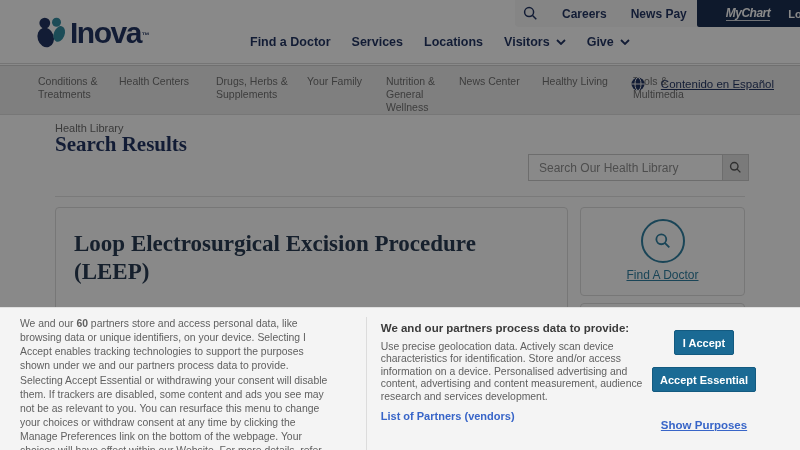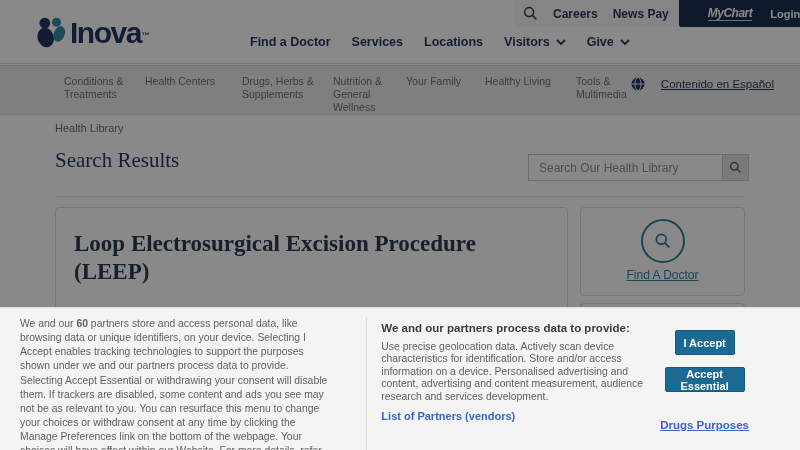--- a/index.html
+++ b/index.html
@@ -6,39 +6,39 @@
   html,body { width:800px; height:450px; }
   body { font-family:"Liberation Sans", sans-serif; }
   .page { position:relative; width:800px; height:450px; background:#fff; overflow:hidden; }
 
   
   .header { position:absolute; top:0; left:0; width:800px; height:64px; background:#fff; border-bottom:1px solid #d9d9d9; }
   .logo { position:absolute; left:34px; top:15px; display:flex; align-items:center; }
   .logo-word { font-size:30px; font-weight:bold; color:#1c2f5e; letter-spacing:-1.5px; line-height:34px; }
   .logo-tm { font-size:8px; color:#1c2f5e; margin-top:4px; margin-left:1px; font-weight:bold; }
   .utility { position:absolute; left:515px; top:0; height:27px; display:flex; align-items:stretch; }
-  .utility-strip { display:flex; align-items:center; background:#f7f7f7; border-radius:0 0 0 4px; padding:0 10px 0 8px; gap:15px; }
+  .utility-strip { display:flex; align-items:center; background:#f7f7f7; border-radius:0 0 0 4px; padding:0 10px 0 8px; gap:24px; }
   .utility-link { font-size:12px; font-weight:bold; color:#1c2f5e; text-decoration:none; white-space:nowrap; cursor:pointer; }
   .mychart-btn { background:#15294e; color:#fff; display:flex; align-items:center; justify-content:center; gap:18px; padding:0 29px; cursor:pointer; border-radius:0 0 2px 2px; }
   .mychart-logo { font-size:12px; font-weight:bold; font-style:italic; letter-spacing:-0.5px; border-bottom:1px solid rgba(255,255,255,.8); line-height:13px; }
   .mychart-login { font-size:11px; font-weight:bold; }
   .main-nav { position:absolute; left:250px; top:35px; display:flex; gap:21px; align-items:center; }
   .main-nav-item { display:flex; align-items:center; gap:6px; font-size:12.5px; font-weight:bold; color:#1c2f5e; white-space:nowrap; cursor:pointer; }
 
   
   .subnav { position:absolute; top:65px; left:0; width:800px; height:50px; background:#ececec; border-top:1px solid #cfcfcf; border-bottom:1px solid #dcdcdc; }
-  .subnav-items { position:absolute; left:64px; top:9px; display:flex; gap:19px; }
+  .subnav-items { position:absolute; left:38px; top:9px; display:flex; gap:19px; }
   .subnav-item { font-size:10.5px; line-height:13px; color:#6e6e6e; cursor:pointer; }
   .w62{width:62px}.w78{width:78px}.w72{width:72px}.w54{width:54px}.w60{width:60px}.w64{width:64px}.w56{width:56px}
   .espanol { position:absolute; right:26px; top:11px; display:flex; align-items:center; gap:16px; cursor:pointer; }
   .espanol-link { font-size:11.5px; color:#1c2f5e; text-decoration:underline; }
 
   
   .breadcrumb { position:absolute; left:55px; top:122px; font-size:11px; color:#6a6a6a; cursor:pointer; }
-  .page-title { position:absolute; left:55px; top:148px; font-family:"Liberation Serif", serif; font-weight:normal; font-size:21px; color:#1c2f5e; }
+  .page-title { position:absolute; left:55px; top:132px; font-family:"Liberation Serif", serif; font-weight:bold; font-size:21px; color:#1c2f5e; }
   .lib-search { position:absolute; left:528px; top:154px; display:flex; }
   .lib-search input { width:194px; height:27px; border:1px solid #c9c9c9; border-right:none; padding:0 10px; font-size:12px; color:#0c4a6e; background:#fff; outline:none; font-family:"Liberation Sans", sans-serif; }
   .lib-search input::placeholder { color:#8d8d8d; }
   .lib-search-btn { width:27px; height:27px; background:#e2e2e2; border:1px solid #c9c9c9; display:flex; align-items:center; justify-content:center; cursor:pointer; }
   .rule { position:absolute; left:55px; top:196px; width:690px; border-top:1px solid #e3e3e3; }
 
   
   .result-card { position:absolute; left:55px; top:207px; width:513px; height:238px; background:#fff; border:1px solid #dcdcdc; border-radius:4px; padding:22px 18px; }
   .result-title { font-family:"Liberation Serif", serif; font-weight:bold; font-size:23px; line-height:1.2; color:#24374f; max-width:478px; }
   .side-card { position:absolute; left:580px; width:165px; background:#fff; border:1px solid #dcdcdc; border-radius:4px; text-align:center; }
@@ -55,21 +55,21 @@
   .cb-col1 { width:328px; padding-right:12px; }
   .cb-title { font-size:15px; font-weight:bold; color:#3b3b3b; margin:1px 0 8px 0; }
   .cb-body { font-size:10.4px; line-height:1.36; color:#606060; }
   .cb-col2 { width:292px; border-left:1px solid #dcdcdc; padding-left:14px; margin-left:22px; }
   .cb-subtitle { font-size:11.5px; font-weight:bold; color:#3b3b3b; margin:5px 0 7px 0; }
   .cb-body2 { font-size:10.4px; line-height:1.2; color:#606060; }
   .cb-partners-link { display:inline-block; margin-top:7px; font-size:11px; font-weight:bold; color:#3865c8; text-decoration:none; cursor:pointer; }
   .cb-col3 { margin-left:auto; margin-right:26px; width:100px; display:flex; flex-direction:column; align-items:center; padding-top:13px; }
   .cb-btn { border:1px solid #135a80; background:#1a6a94; color:#fff; font-size:11px; font-weight:bold; font-family:"Liberation Sans", sans-serif; height:25px; border-radius:2px; cursor:pointer; margin-bottom:12px; }
   .cb-btn-accept { width:60px; }
-  .cb-btn-essential { width:80px; }
+  .cb-btn-essential { width:104px; }
   .cb-purposes { margin-top:15px; font-size:11.5px; font-weight:bold; color:#3865c8; text-decoration:underline; cursor:pointer; }
 </style>
 </head>
 <body>
 
 <div class="page">
 
   <div class="header">
     <div class="logo">
       <svg width="36" height="36" viewBox="0 0 40 40">
@@ -120,22 +120,23 @@
         </svg>
       </span>
     </div>
   </div>
 
   <div class="subnav">
     <div class="subnav-items">
       <span class="subnav-item w62">Conditions &amp; Treatments</span>
       <span class="subnav-item w78">Health Centers</span>
       <span class="subnav-item w72">Drugs, Herbs &amp; Supplements</span>
+      <span class="subnav-item w60">Your Family</span>
       <span class="subnav-item w54">Nutrition &amp; General Wellness</span>
-      <span class="subnav-item w60">Your Family</span>
+      <span class="subnav-item w64">News Center</span>
       <span class="subnav-item w72">Healthy Living</span>
       <span class="subnav-item w56">Tools &amp; Multimedia</span>
     </div>
     <div class="espanol">
       <svg width="14" height="14" viewBox="0 0 14 14">
         <circle cx="7" cy="7" r="6.5" fill="#1c2f5e"></circle>
         <ellipse cx="7" cy="7" rx="3" ry="6.5" fill="none" stroke="#ececec" stroke-width="1"></ellipse>
         <line x1="0.5" y1="7" x2="13.5" y2="7" stroke="#ececec" stroke-width="1"></line>
       </svg>
       <span class="espanol-link">Contenido en Español</span>
@@ -180,17 +181,17 @@
       <div class="cb-body"><span>We and our </span><b>60</b><span> partners store and access personal data, like browsing data or unique identifiers, on your device. Selecting I Accept enables tracking technologies to support the purposes shown under we and our partners process data to provide. Selecting Accept Essential or withdrawing your consent will disable them. If trackers are disabled, some content and ads you see may not be as relevant to you. You can resurface this menu to change your choices or withdraw consent at any time by clicking the Manage Preferences link on the bottom of the webpage. Your choices will have effect within our Website. For more details, refer to our Privacy Policy.</span></div>
     </div>
     <div class="cb-col2">
       <div class="cb-subtitle">We and our partners process data to provide:</div>
       <div class="cb-body2">Use precise geolocation data. Actively scan device characteristics for identification. Store and/or access information on a device. Personalised advertising and content, advertising and content measurement, audience research and services development.</div>
       <span class="cb-partners-link">List of Partners (vendors)</span>
     </div>
     <div class="cb-col3">
       <button class="cb-btn cb-btn-accept">I Accept</button>
       <button class="cb-btn cb-btn-essential">Accept Essential</button>
-      <span class="cb-purposes">Drugs Purposes</span>
+      <span class="cb-purposes">Show Purposes</span>
     </div>
   </div>
 
 </div>
 
 </body></html>

